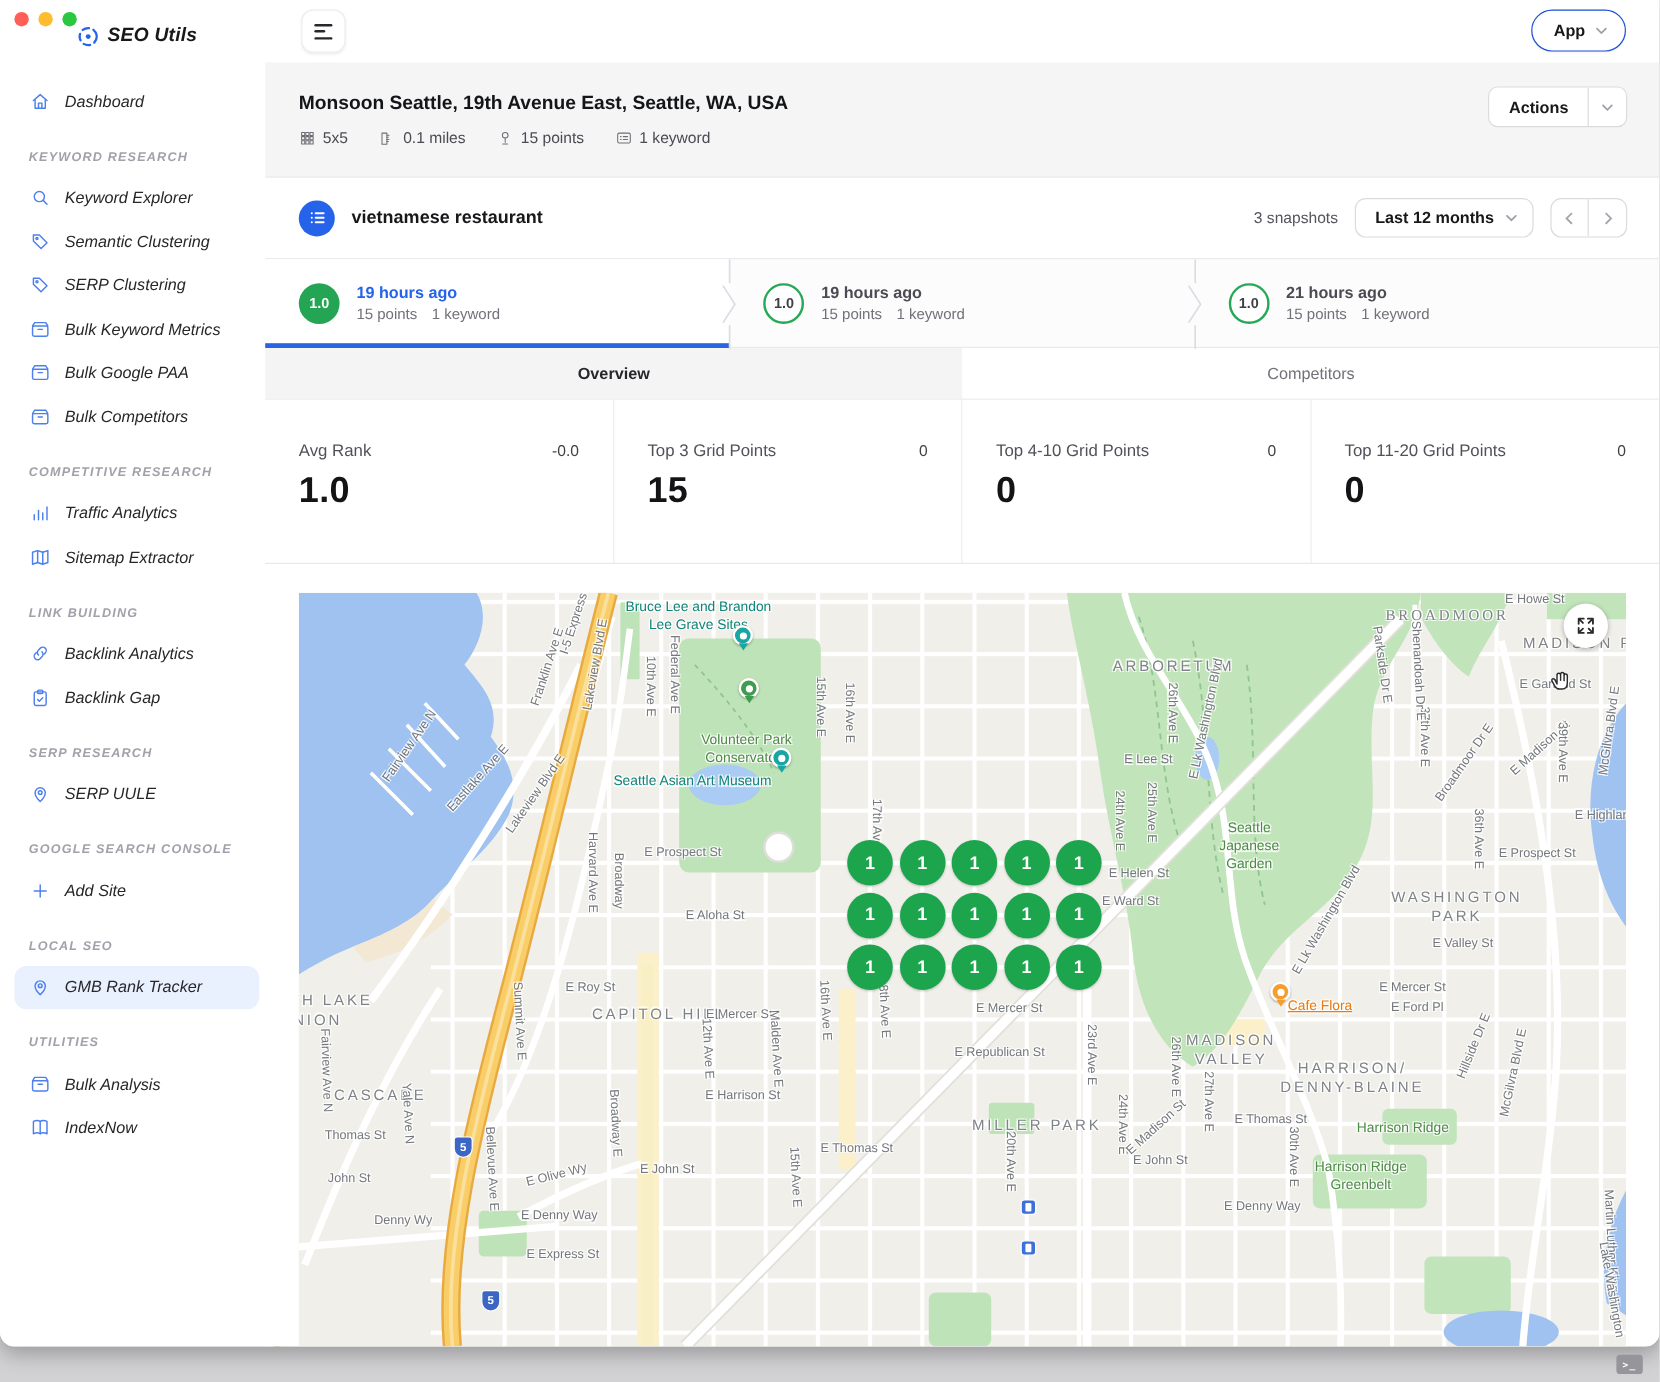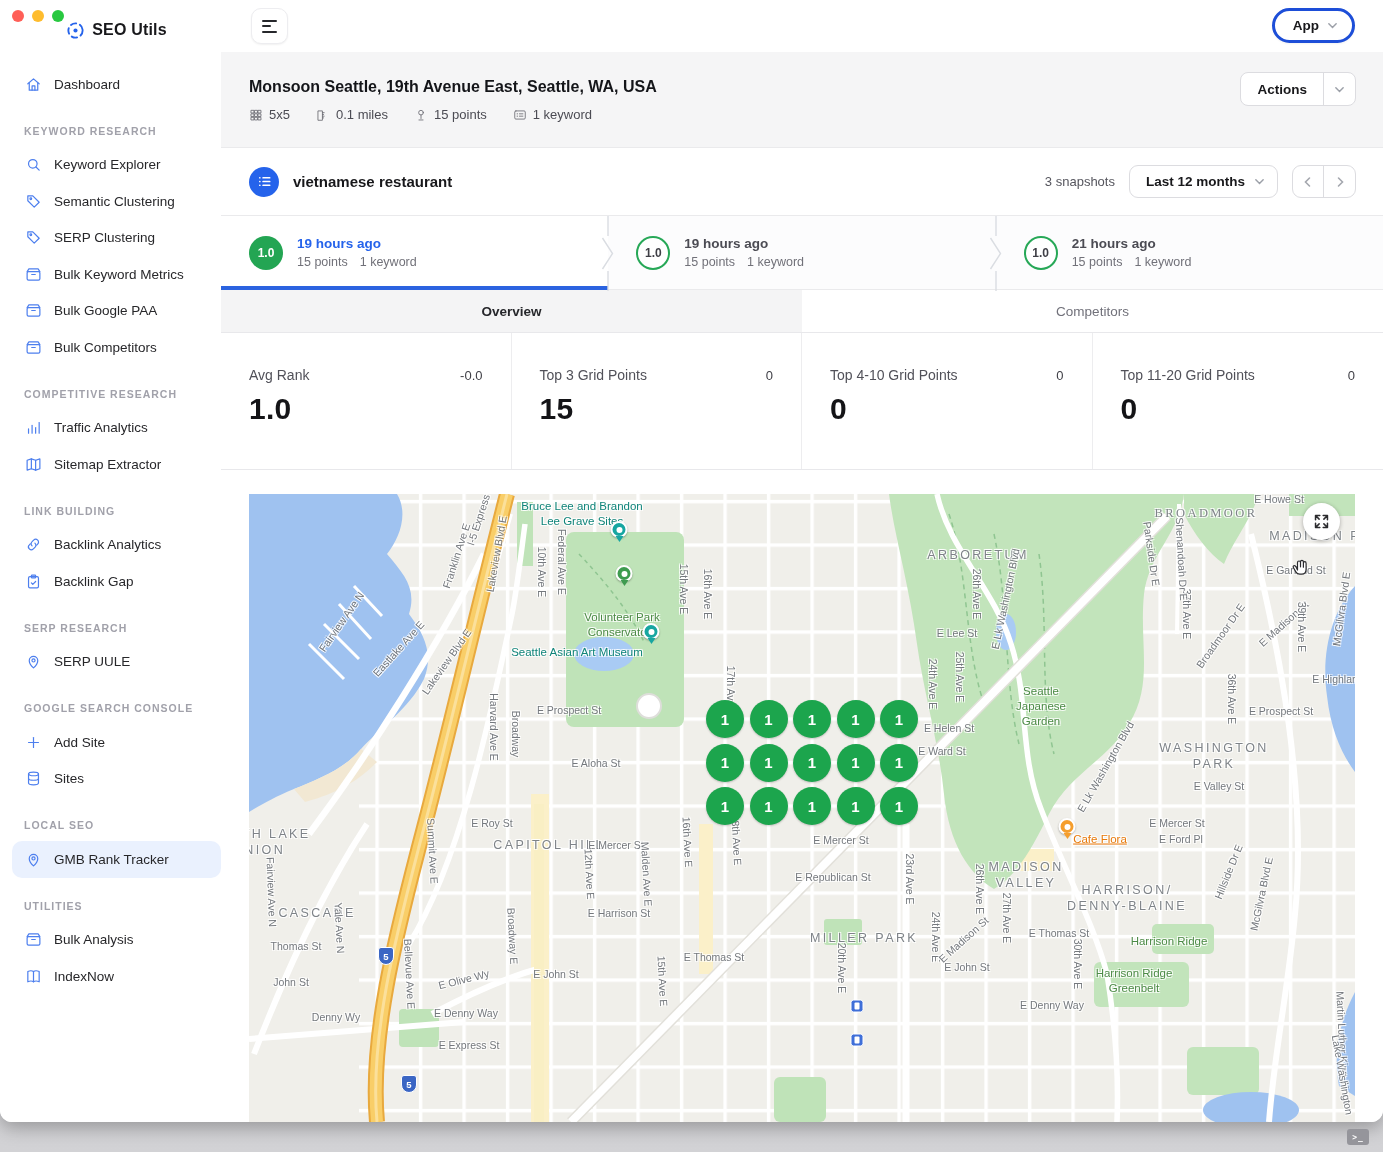--- a/index.html
+++ b/index.html
@@ -1,38 +1,38 @@
 <!DOCTYPE html>
 <html><head>
 <meta charset="utf-8">
 <style>
   * { margin:0; padding:0; box-sizing:border-box; }
   body { font-family:"Liberation Sans", sans-serif; background:#cfcfd2; }
   .screen { position:relative; width:1383px; height:1152px; background:linear-gradient(180deg,#e4e4e6 0%,#d2d2d5 100%); overflow:hidden; }
   .window { position:absolute; left:0; top:0; width:1383px; height:1122px; background:#fff; border-radius:0 0 12px 12px; overflow:hidden; box-shadow:0 6px 18px rgba(0,0,0,.28); }
 
   
-  .sidebar { position:absolute; left:0; top:0; bottom:0; width:234px; background:#fff; border-right:1px solid #a16207; overflow:hidden; }
+  .sidebar { position:absolute; left:0; top:0; bottom:0; width:234px; background:#fff; border-right:6px solid #a16207; overflow:hidden;font-style:italic; }
   .traffic { position:absolute; left:12px; top:10px; display:flex; gap:8px; }
   .traffic i { width:12px; height:12px; border-radius:50%; display:block; }
   .logo-row { display:flex; align-items:center; justify-content:center; gap:7px; margin-top:18px; height:24px; }
   .logo-row .brand { font-size:16px; font-weight:bold; color:#18181B; letter-spacing:.2px; }
   .nav { margin-top:24px; }
   .nav-title { margin:22px 0 10px 24px; font-size:10.5px; font-weight:bold; letter-spacing:1px; color:#A1A1AA; }
   .nav-item { display:flex; align-items:center; gap:12px; height:36.5px; margin:0 12px; padding-left:12px; border-radius:10px; cursor:pointer; font-size:13.5px; color:#27272A; }
   .nav-item.active { background:#EAF1FE; }
   .nav-item .nico { width:18px; height:18px; display:flex; align-items:center; justify-content:center; flex:none; }
 
   
   .main { position:absolute; left:221px; top:0; right:0; bottom:0; background:#fff; }
   .topbar { height:52px; position:relative; background:#fff; }
   .menu-btn { position:absolute; left:30px; top:8px; width:37px; height:36px; border:1px solid #EDEDF0; border-radius:10px; background:#fff; box-shadow:0 1px 2px rgba(0,0,0,.06); display:flex; flex-direction:column; justify-content:center; gap:3.5px; padding-left:10px; cursor:pointer; }
   .menu-btn span { height:2px; border-radius:2px; background:#26272B; }
   .menu-btn span:nth-child(1){ width:15px; } .menu-btn span:nth-child(2){ width:9px; } .menu-btn span:nth-child(3){ width:15px; }
-  .app-btn { position:absolute; right:28px; top:8px; height:35px; padding:0 14px 0 18px; border:3px solid #1d4ed8; border-radius:18px; background:#fff; box-shadow:0 1px 2px rgba(0,0,0,.05); display:flex; align-items:center; gap:8px; font-size:13.5px; font-weight:bold; color:#18181B; cursor:pointer; }
+  .app-btn { position:absolute; right:28px; top:8px; height:35px; padding:0 14px 0 18px; border:1px solid #1d4ed8; border-radius:18px; background:#fff; box-shadow:0 1px 2px rgba(0,0,0,.05); display:flex; align-items:center; gap:8px; font-size:13.5px; font-weight:bold; color:#18181B; cursor:pointer; }
 
   .loc-header { height:96px; background:#F5F5F6; border-bottom:1px solid #EAEAEC; position:relative; padding:26px 28px 0; }
   .loc-title { font-size:16px; font-weight:bold; color:#141519; }
   .loc-meta { display:flex; gap:26px; margin-top:11px; }
   .meta-item { display:flex; align-items:center; gap:6px; font-size:13px; color:#4B4B53; }
   .actions-btn { position:absolute; right:27px; top:20px; height:34px; display:flex; background:#fff; border:1px solid #DCDCE0; border-radius:8px; overflow:hidden; cursor:pointer; }
   .actions-btn .lbl { padding:0 16px; display:flex; align-items:center; font-size:13.5px; font-weight:bold; color:#18181B; }
   .actions-btn .caret { width:32px; display:flex; align-items:center; justify-content:center; border-left:1px solid #DCDCE0; }
 
   .kw-row { height:67px; display:flex; align-items:center; padding:0 27px 0 28px; background:#fff; }
@@ -236,30 +236,20 @@
           </div>
           <div class="nav-title">GOOGLE SEARCH CONSOLE</div>
           <div class="nav-item">
             <span class="nico">
               <svg width="17" height="17" viewBox="0 0 24 24" fill="none" stroke="#4D7FEE" stroke-width="1.7" stroke-linecap="round" stroke-linejoin="round">
                 <path d="M12 5 V19"></path>
                 <path d="M5 12 H19"></path>
               </svg>
             </span>
             <span>Add Site</span>
-          </div>
-          <div class="nav-item">
-            <span class="nico">
-              <svg width="17" height="17" viewBox="0 0 24 24" fill="none" stroke="#4D7FEE" stroke-width="1.7" stroke-linecap="round" stroke-linejoin="round">
-                <ellipse cx="12" cy="5.5" rx="7" ry="2.6"></ellipse>
-                <path d="M5 5.5 V18.5 C5 20 8.1 21 12 21 C15.9 21 19 20 19 18.5 V5.5"></path>
-                <path d="M5 12 C5 13.5 8.1 14.5 12 14.5 C15.9 14.5 19 13.5 19 12"></path>
-              </svg>
-            </span>
-            <span>Sites</span>
           </div>
           <div class="nav-title">LOCAL SEO</div>
           <div class="nav-item active">
             <span class="nico">
               <svg width="17" height="17" viewBox="0 0 24 24" fill="none" stroke="#4D7FEE" stroke-width="1.7" stroke-linecap="round" stroke-linejoin="round">
                 <path d="M12 21 C12 21 6 15.6 6 10.8 A6 6 0 1 1 18 10.8 C18 15.6 12 21 12 21 Z"></path>
                 <circle cx="12" cy="10.5" r="2.2"></circle>
               </svg>
             </span>
             <span>GMB Rank Tracker</span>

